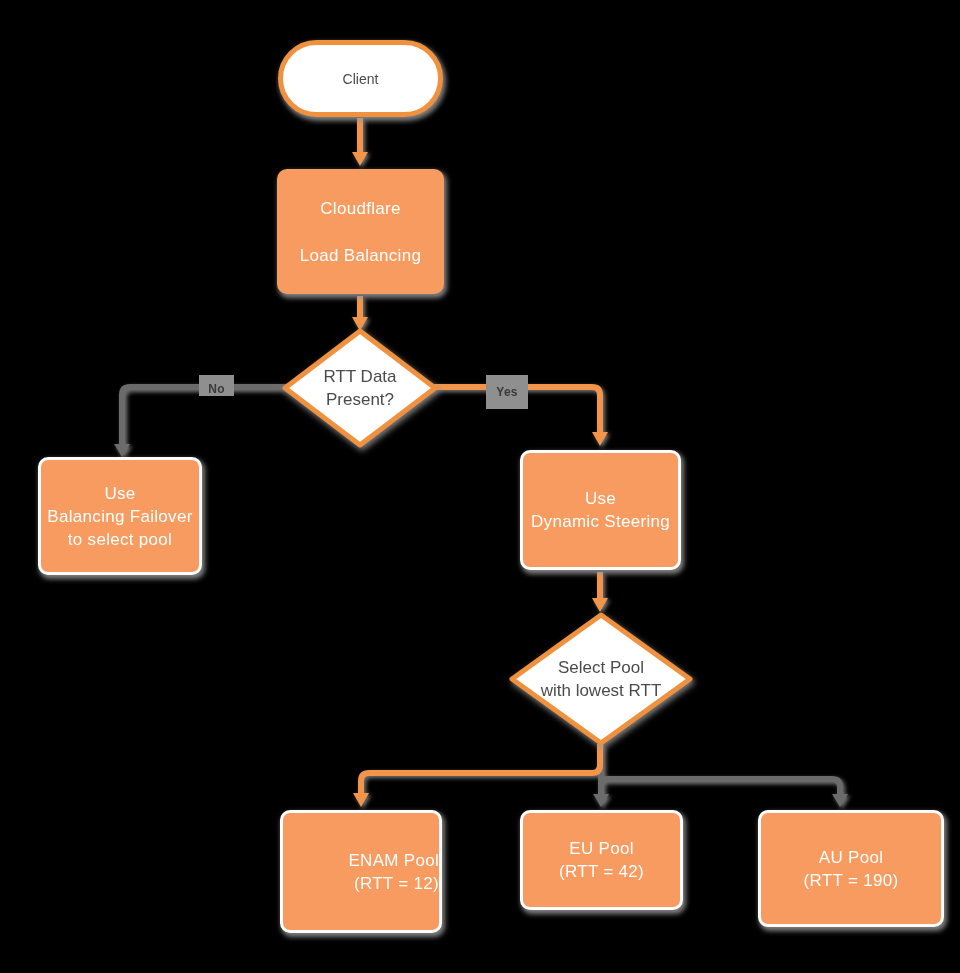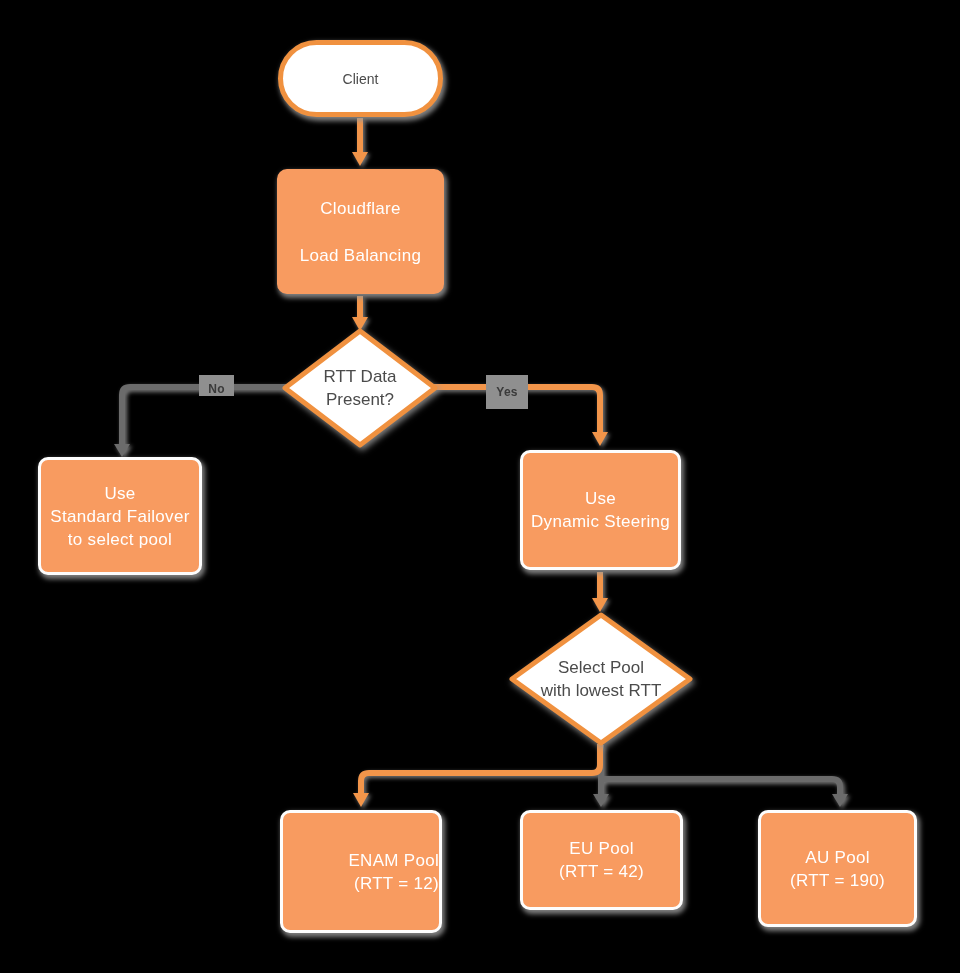--- a/index.html
+++ b/index.html
@@ -117,21 +117,21 @@
 
   <div class="chip" style="left:199px;top:375px;width:35px;height:21px;align-items:flex-end;">
     <span>No</span>
   </div>
   <div class="chip" style="left:486px;top:375px;width:42px;height:34px;">
     <span>Yes</span>
   </div>
 
   <div class="node rect" style="left:38px;top:457px;width:164px;height:118px;">
     <span class="ln">Use</span>
-    <span class="ln">Standard Failover</span>
+    <span class="ln">Balancing Failover</span>
     <span class="ln">to select pool</span>
   </div>
 
   <div class="node rect" style="left:520px;top:450px;width:161px;height:120px;">
     <span class="ln">Use</span>
     <span class="ln">Dynamic Steering</span>
   </div>
 
   <div class="diamond-wrap" style="left:509px;top:612px;width:184px;height:134px;">
     <svg width="184" height="134" viewBox="0 0 184 134">
@@ -146,18 +146,18 @@
   <div class="node rect" style="left:280px;top:810px;width:162px;height:123px;align-items:flex-end;">
     <span class="ln">ENAM Pool</span>
     <span class="ln bold">(RTT = 12)</span>
   </div>
 
   <div class="node rect" style="left:520px;top:810px;width:163px;height:100px;">
     <span class="ln">EU Pool</span>
     <span class="ln">(RTT = 42)</span>
   </div>
 
-  <div class="node rect" style="left:758px;top:810px;width:159px;height:117px;">
+  <div class="node rect" style="left:758px;top:810px;width:186px;height:117px;">
     <span class="ln">AU Pool</span>
     <span class="ln">(RTT = 190)</span>
   </div>
 
 </div>
 
 </body></html>

